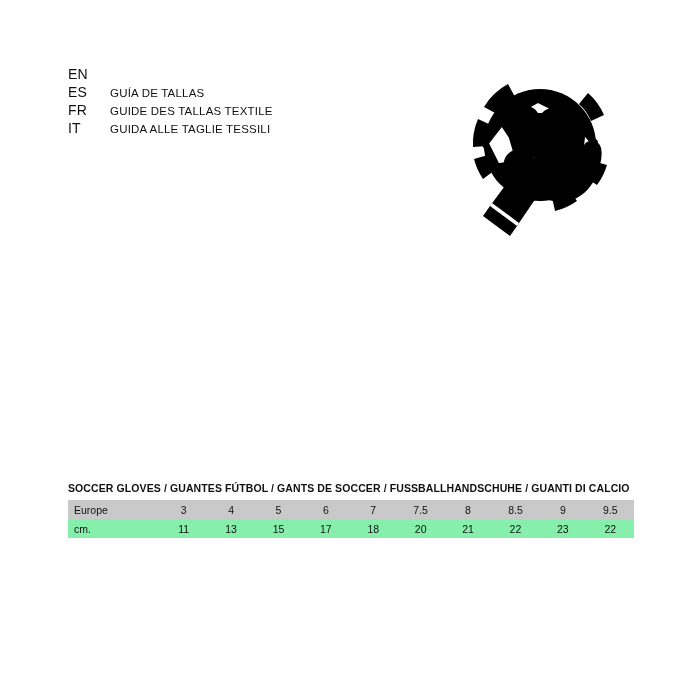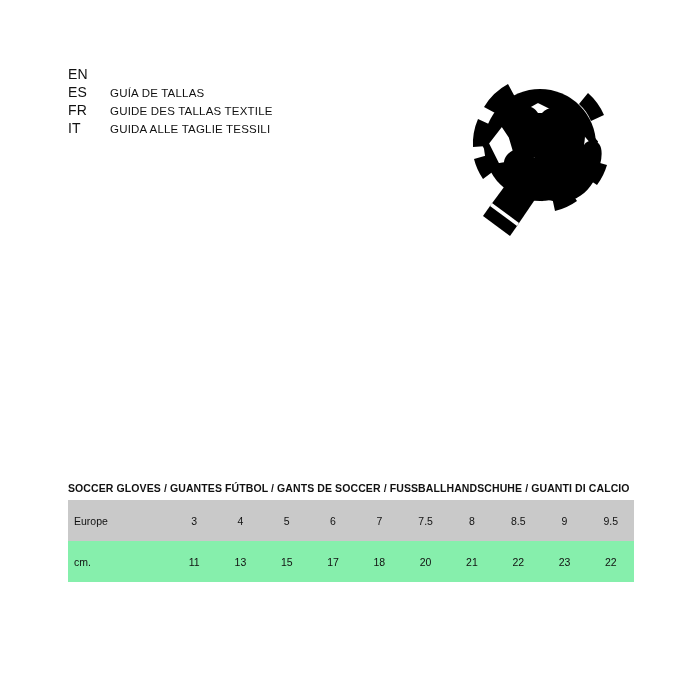--- a/index.html
+++ b/index.html
@@ -72,21 +72,21 @@
     width: 566px;
     table-layout: fixed;
   }
   table.size-table tr.header-row {
     background: #c9c9c9;
   }
   table.size-table td {
     font-size: 10.5px;
     color: #111;
     height: 19px;
-    padding: 11px;
+    padding: 0;
     text-align: center;
     vertical-align: middle;
   }
   table.size-table td.rowlabel {
     text-align: left;
     padding-left: 6px;
     width: 86px;
   }
   table.size-table tr.data-row td {
     background: #86efac;

